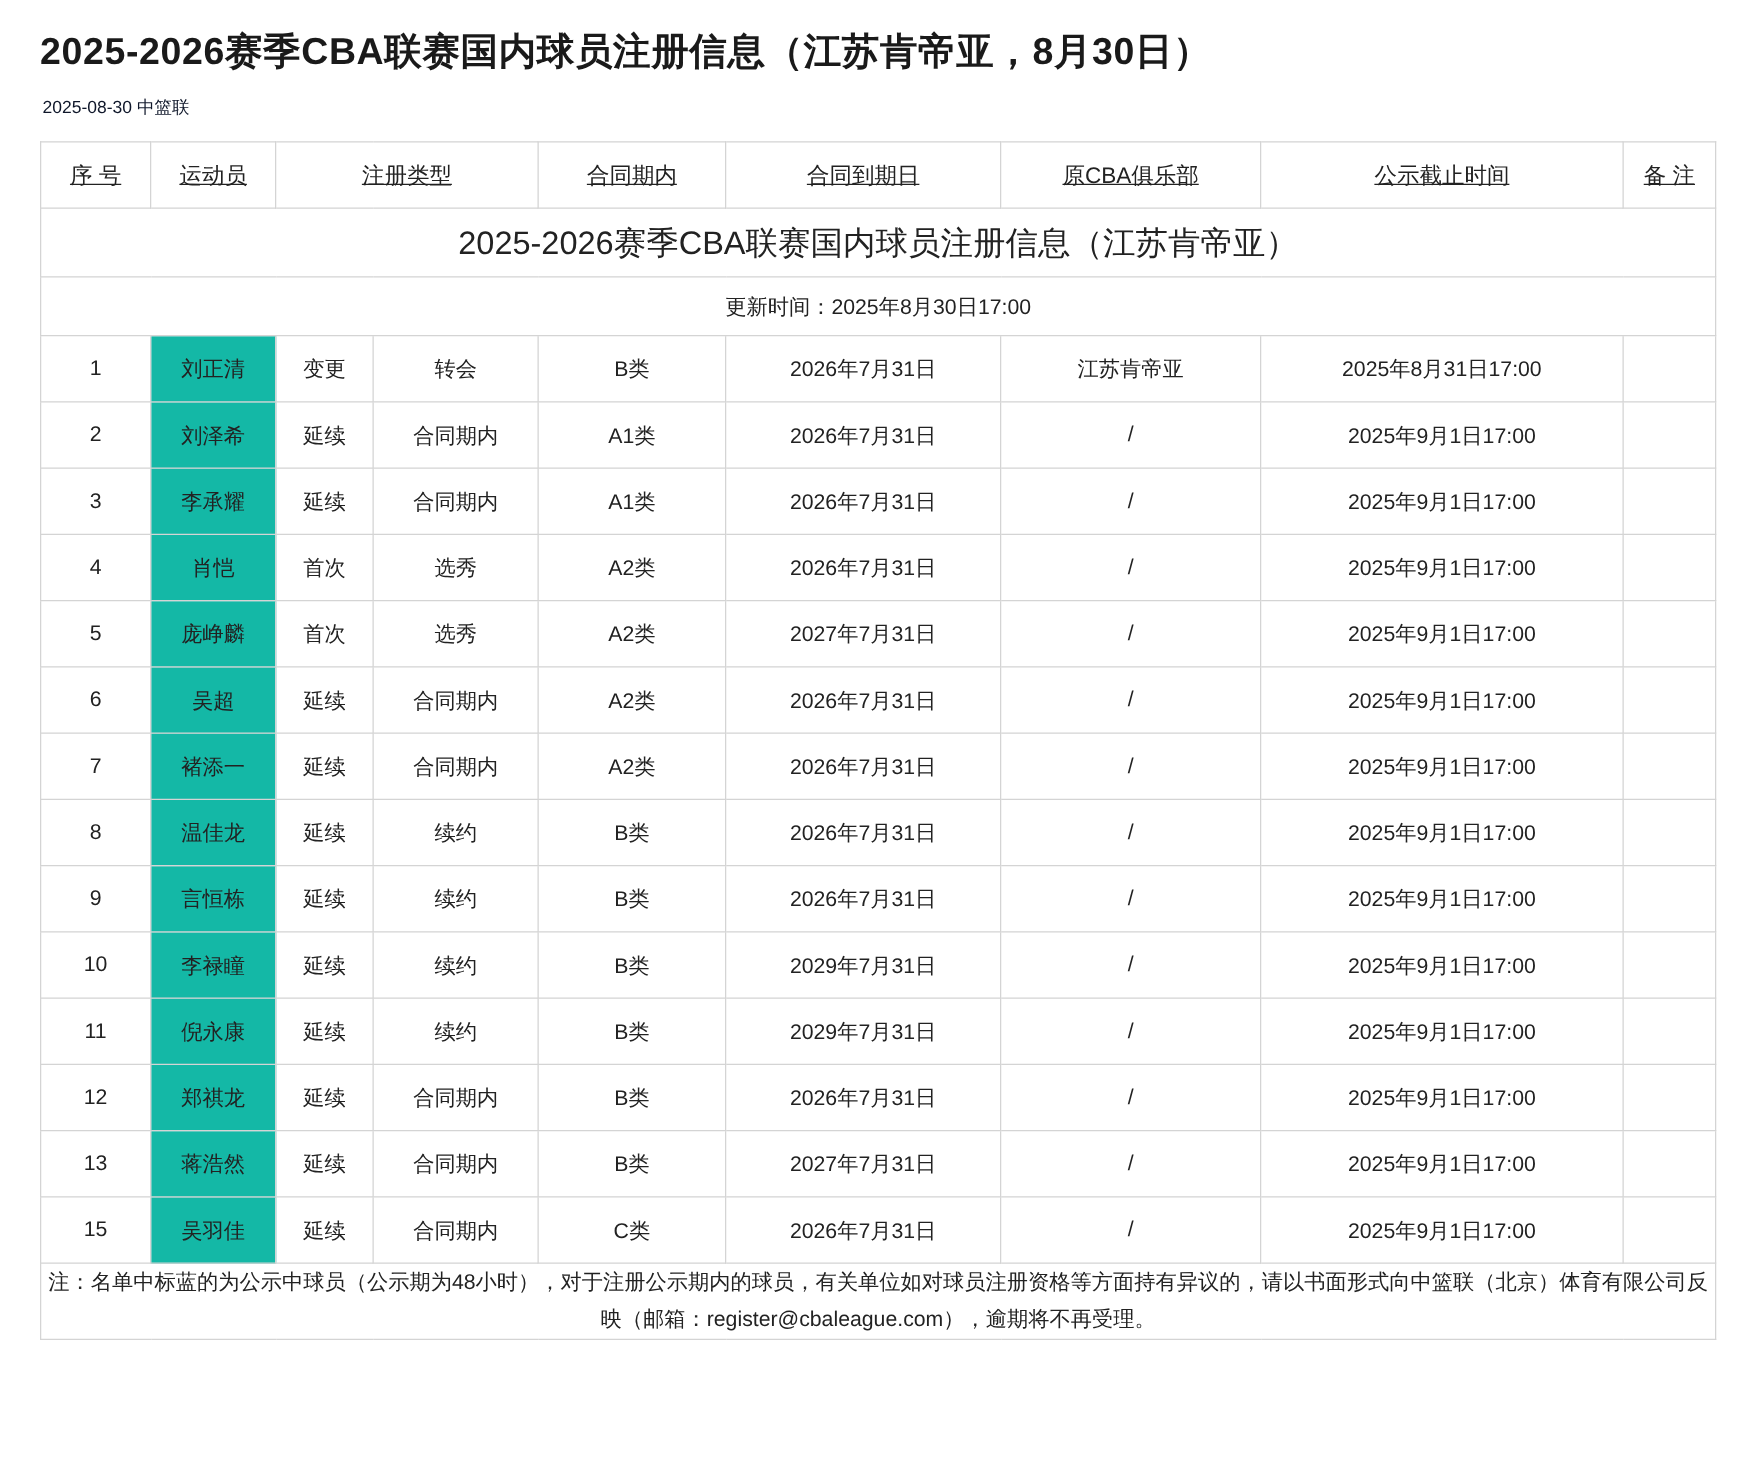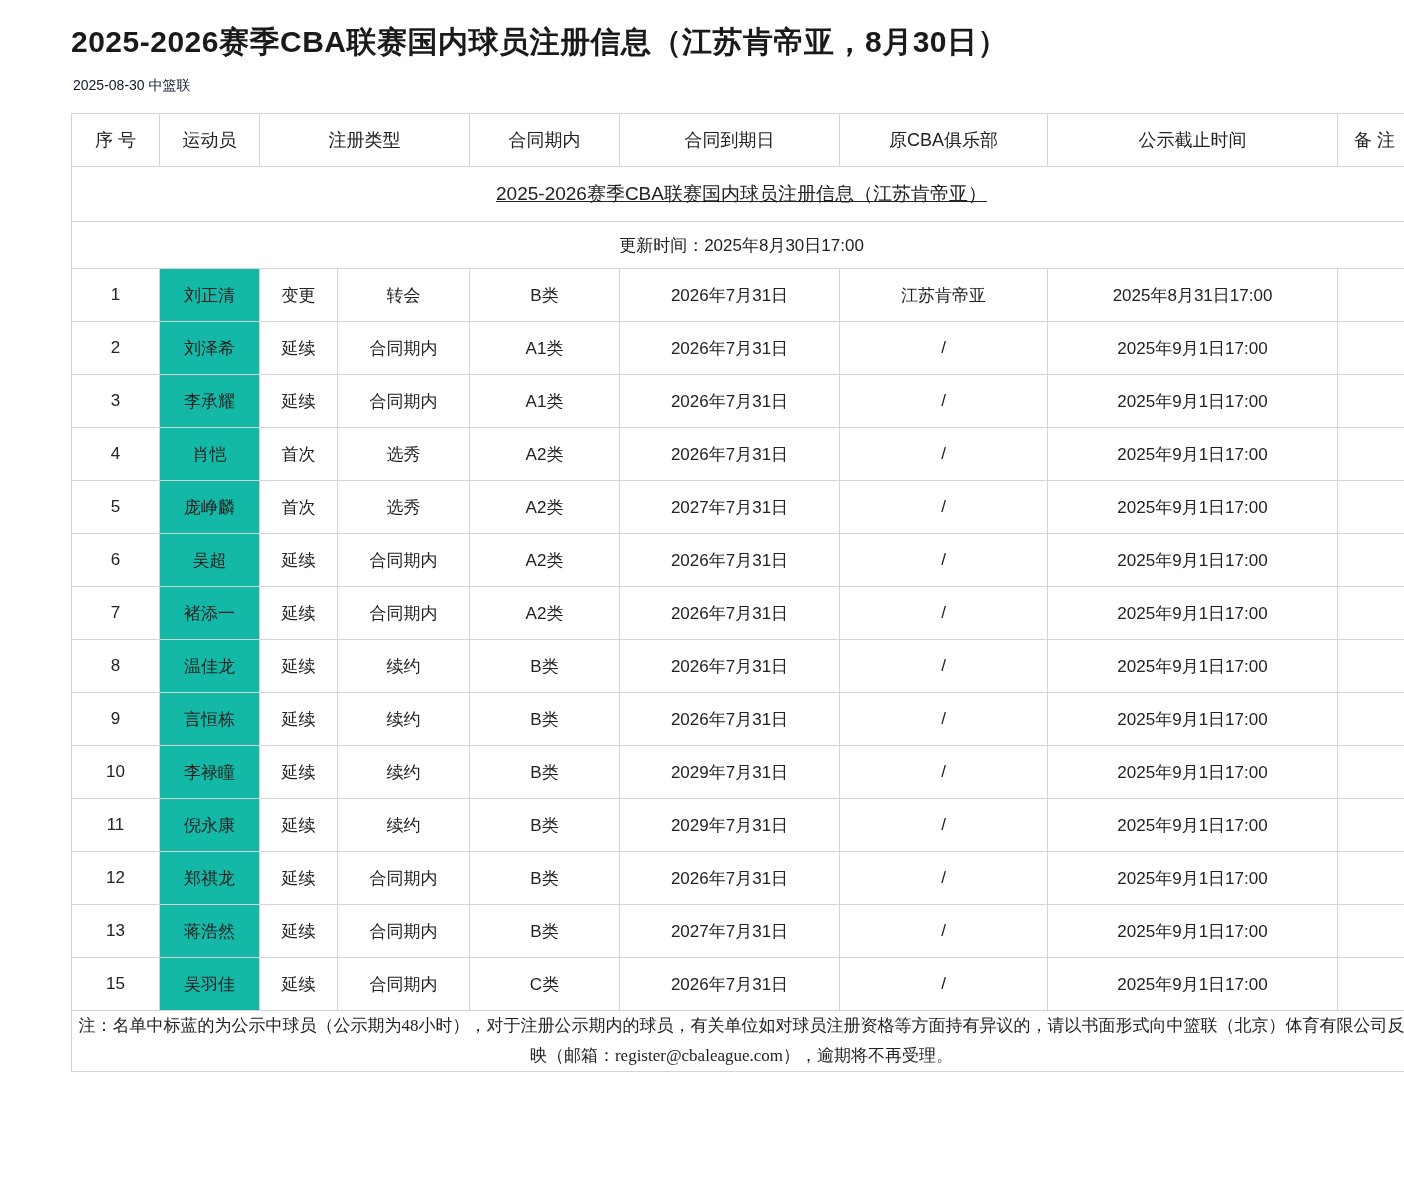--- a/index.html
+++ b/index.html
@@ -10,21 +10,20 @@
   body {
     width: 1404px;
     min-height: 1180px;
     font-family: "Liberation Sans", "DejaVu Sans", sans-serif;
     color: #222;
   }
   .page {
     width: 1276px;
     box-sizing: border-box;
     padding: 22px 32px 10px 32px;
-    margin-left: 39px;
   }
   .doc-title {
     font-size: 30px;
     font-weight: 700;
     color: #1a1a1a;
     letter-spacing: 0.5px;
     line-height: 1.3;
     margin: 0 0 16px 0;
   }
   .doc-meta {
@@ -41,48 +40,47 @@
   table.reg td, table.reg th {
     border: 1px solid #d4d4d4;
     padding: 0;
     text-align: center;
     vertical-align: middle;
     font-weight: normal;
     color: #222;
   }
   .tbl-title td {
     height: 54px;
-    font-size: 19px;
+    font-size: 26px;
     color: #1a1a1a;
-    text-decoration: underline;
   }
   .tbl-update td {
     height: 46px;
     text-align: right;
     padding-right: 10px;
     font-size: 17px;
   }
   thead.head-row td {
     height: 52px;
     font-size: 18px;
+    text-decoration: underline;
   }
   tbody.body tr td {
     height: 52px;
   }
   .name-cell {
     background: #14b8a6;
     color: #1c1c1c;
     font-weight: 600;
   }
   .note-row td {
     text-align: left;
     padding: 16px 18px 18px 26px;
     line-height: 1.75;
     font-size: 17px;
-    font-family: Liberation Serif, serif;
   }
 </style>
 </head>
 <body>
 
 <div class="page">
 
   <h1 class="doc-title">2025-2026赛季CBA联赛国内球员注册信息（江苏肯帝亚，8月30日）</h1>
   <div class="doc-meta">2025-08-30 中篮联</div>
 

